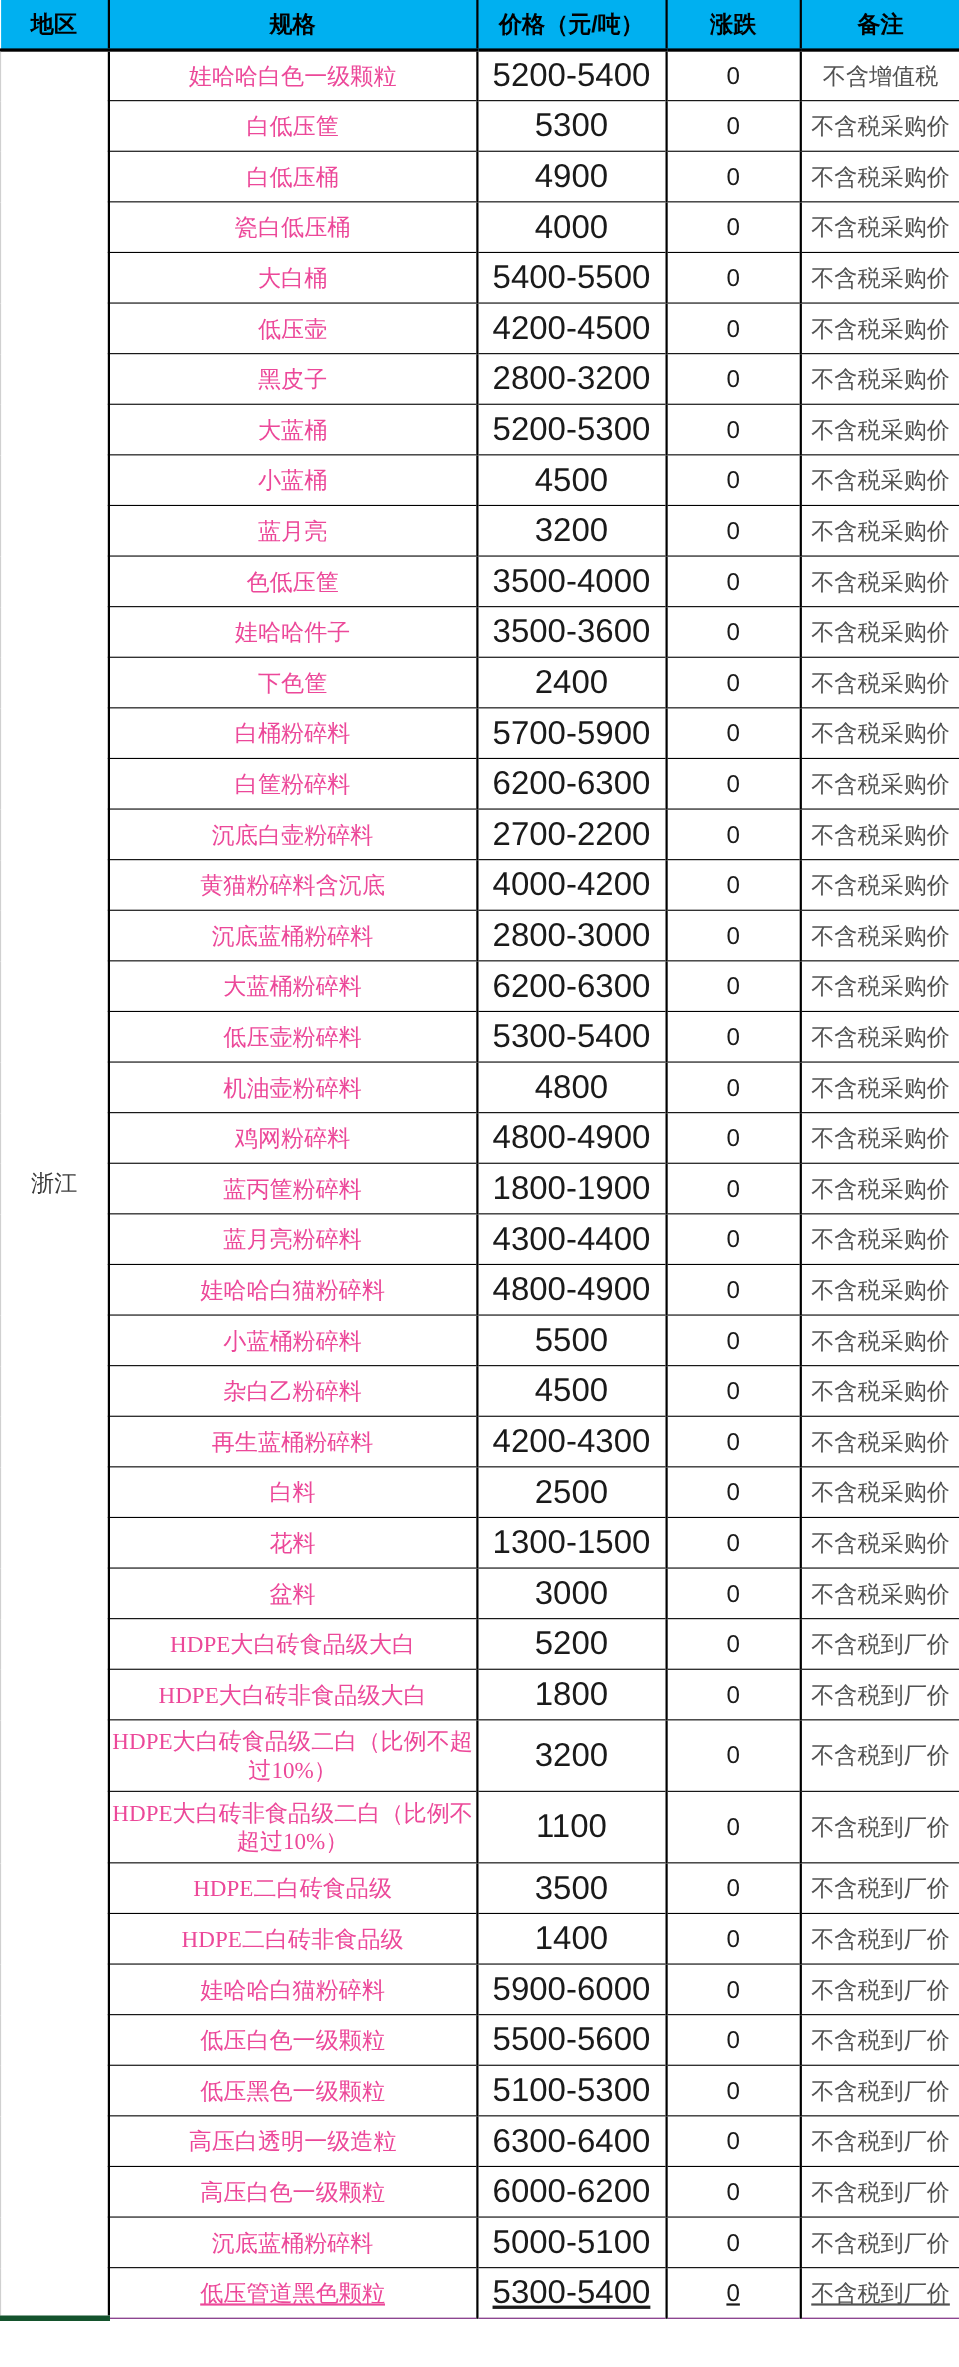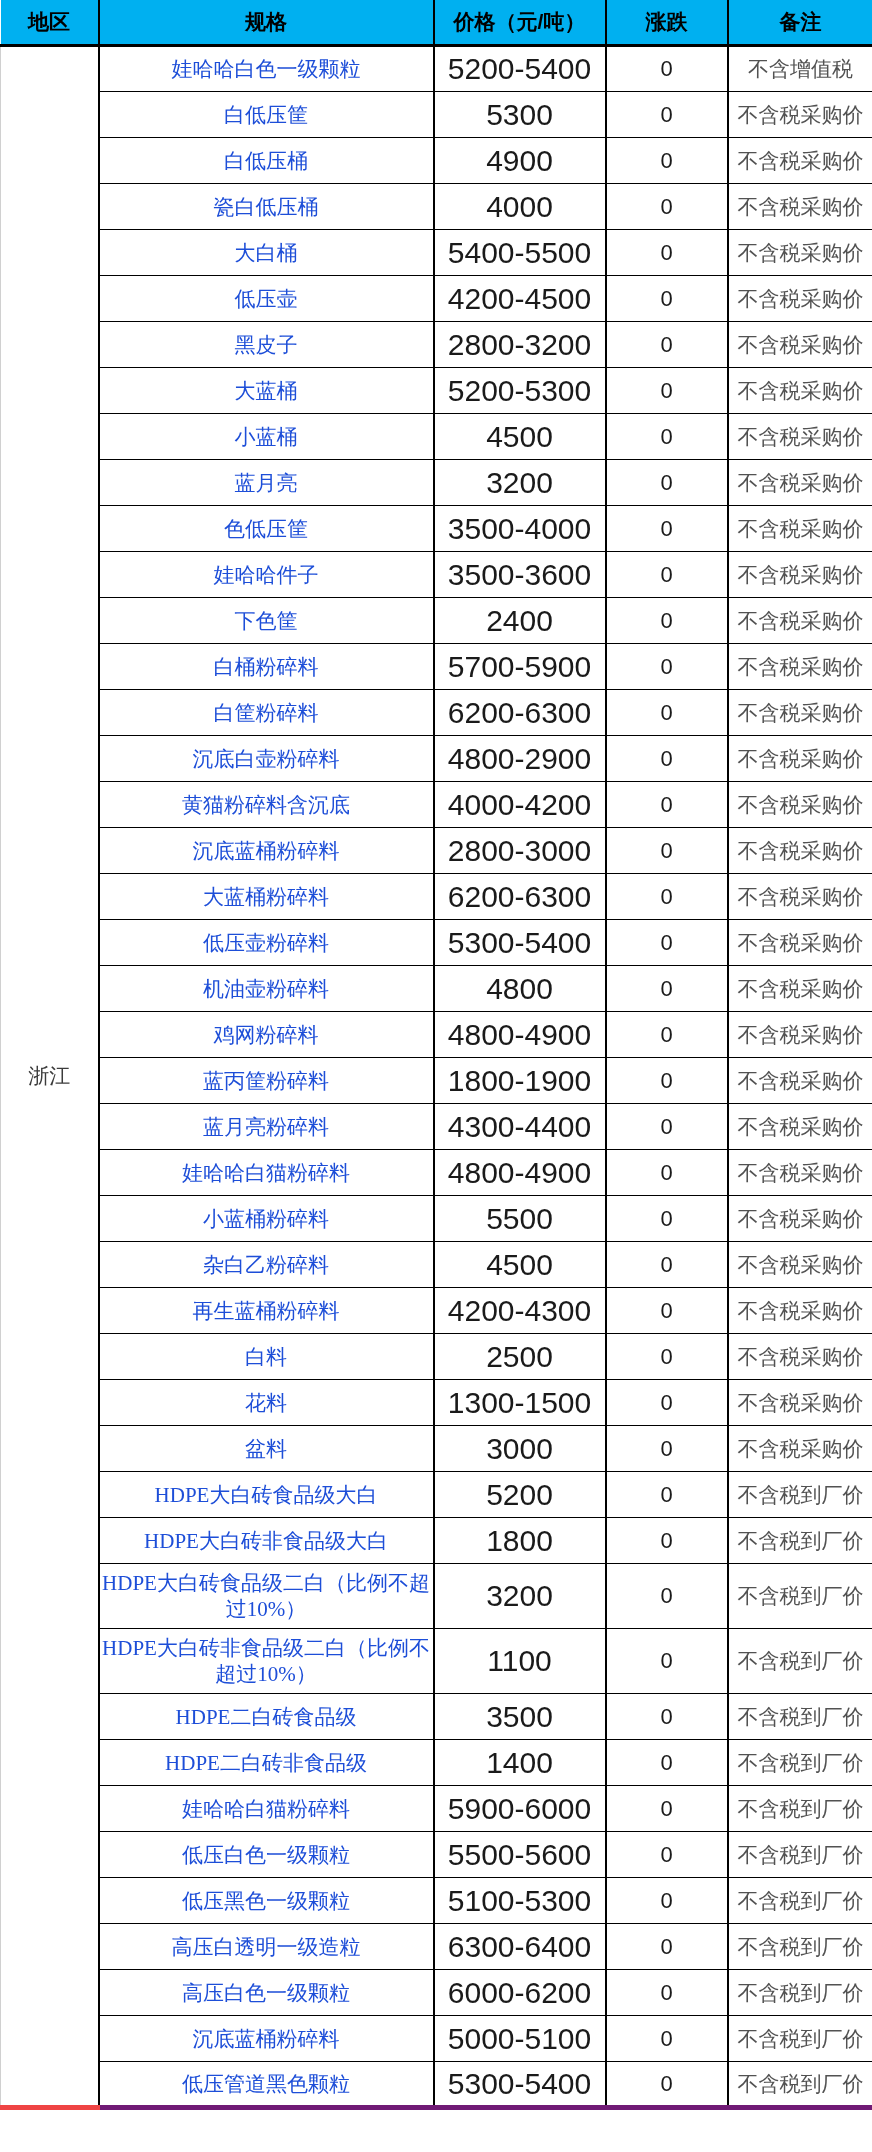--- a/index.html
+++ b/index.html
@@ -34,30 +34,30 @@
     vertical-align: middle;
     font-size: 21px;
     line-height: 26px;
     padding: 6px 2px;
     border-bottom: 1px solid #000000;
     word-break: break-all;
   }
   td.region-cell {
     border-left: 1px solid #d0d0d0;
     border-right: 2px solid #000000;
-    border-bottom: 5px solid #ef4444;
+    border-bottom: 5px solid #14532d;
     color: #3b3b3b;
   }
-  td.spec-cell  { border-left: 2px solid #000000; color: #1d4ed8; }
+  td.spec-cell  { border-left: 2px solid #000000; color: #ec4899; }
   td.price-cell { border-left: 2px solid #000000; color: #1a1a1a;
                   font-family: "Liberation Sans", "DejaVu Sans", sans-serif; font-size: 30px; }
   td.change-cell{ border-left: 2px solid #000000; color: #1a1a1a;
                   font-family: "Liberation Sans", "DejaVu Sans", sans-serif; font-size: 22px; }
   td.note-cell  { border-left: 2px solid #000000; color: #525252; text-align: center; }
-  tbody tr:last-child td { border-bottom: 5px solid #701a75; }
+  tbody tr:last-child td { border-bottom: 1px solid #701a75; text-decoration: underline; }
 </style>
 </head>
 <body>
 
 <table data-name="price-table">
   <colgroup>
     <col style="width:98px">
     <col style="width:335px">
     <col style="width:172px">
     <col style="width:122px">
@@ -159,21 +159,21 @@
         <td class="note-cell" data-name="note-cell">不含税采购价</td>
       </tr>
       <tr data-name="table-row">
         <td class="spec-cell" data-name="spec-cell">白筐粉碎料</td>
         <td class="price-cell" data-name="price-cell">6200-6300</td>
         <td class="change-cell" data-name="change-cell">0</td>
         <td class="note-cell" data-name="note-cell">不含税采购价</td>
       </tr>
       <tr data-name="table-row">
         <td class="spec-cell" data-name="spec-cell">沉底白壶粉碎料</td>
-        <td class="price-cell" data-name="price-cell">4800-2900</td>
+        <td class="price-cell" data-name="price-cell">2700-2200</td>
         <td class="change-cell" data-name="change-cell">0</td>
         <td class="note-cell" data-name="note-cell">不含税采购价</td>
       </tr>
       <tr data-name="table-row">
         <td class="spec-cell" data-name="spec-cell">黄猫粉碎料含沉底</td>
         <td class="price-cell" data-name="price-cell">4000-4200</td>
         <td class="change-cell" data-name="change-cell">0</td>
         <td class="note-cell" data-name="note-cell">不含税采购价</td>
       </tr>
       <tr data-name="table-row">

